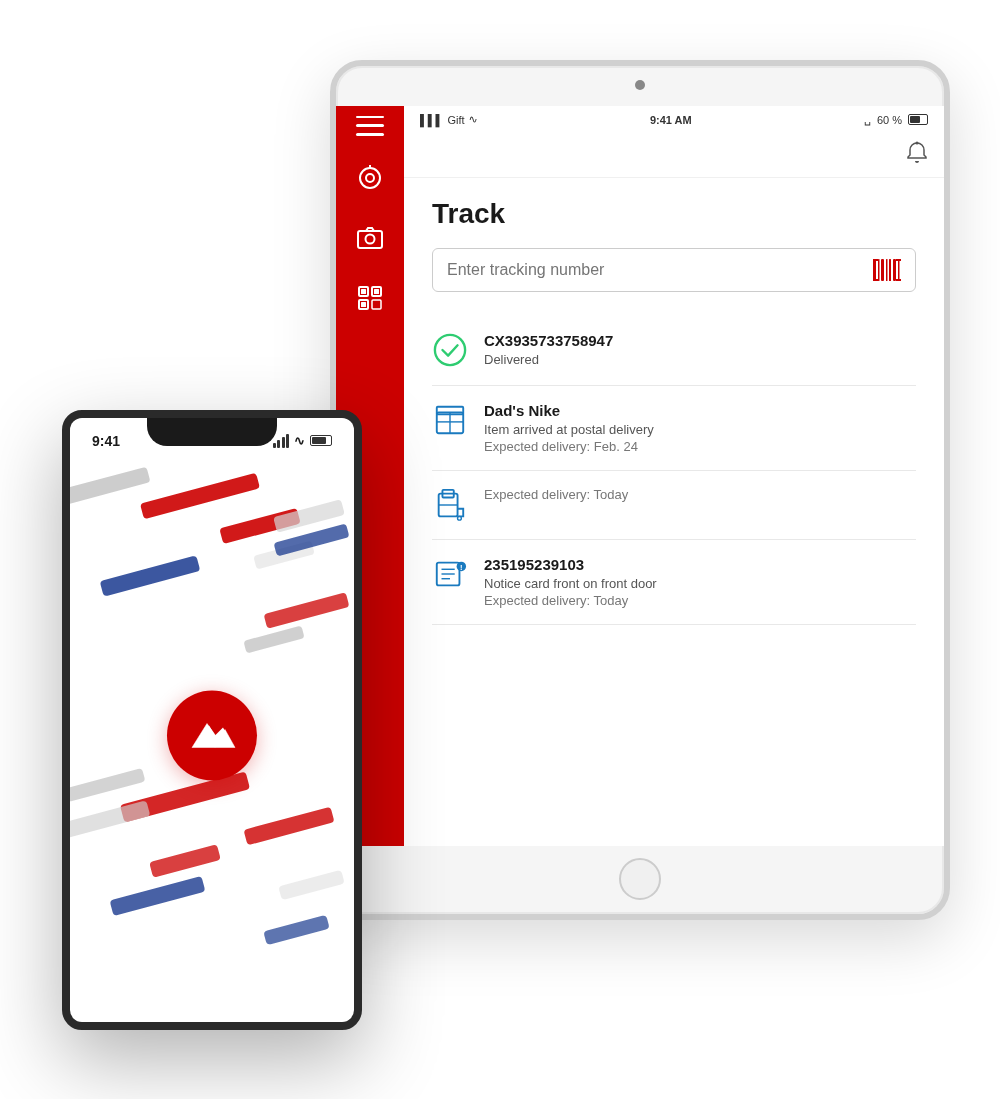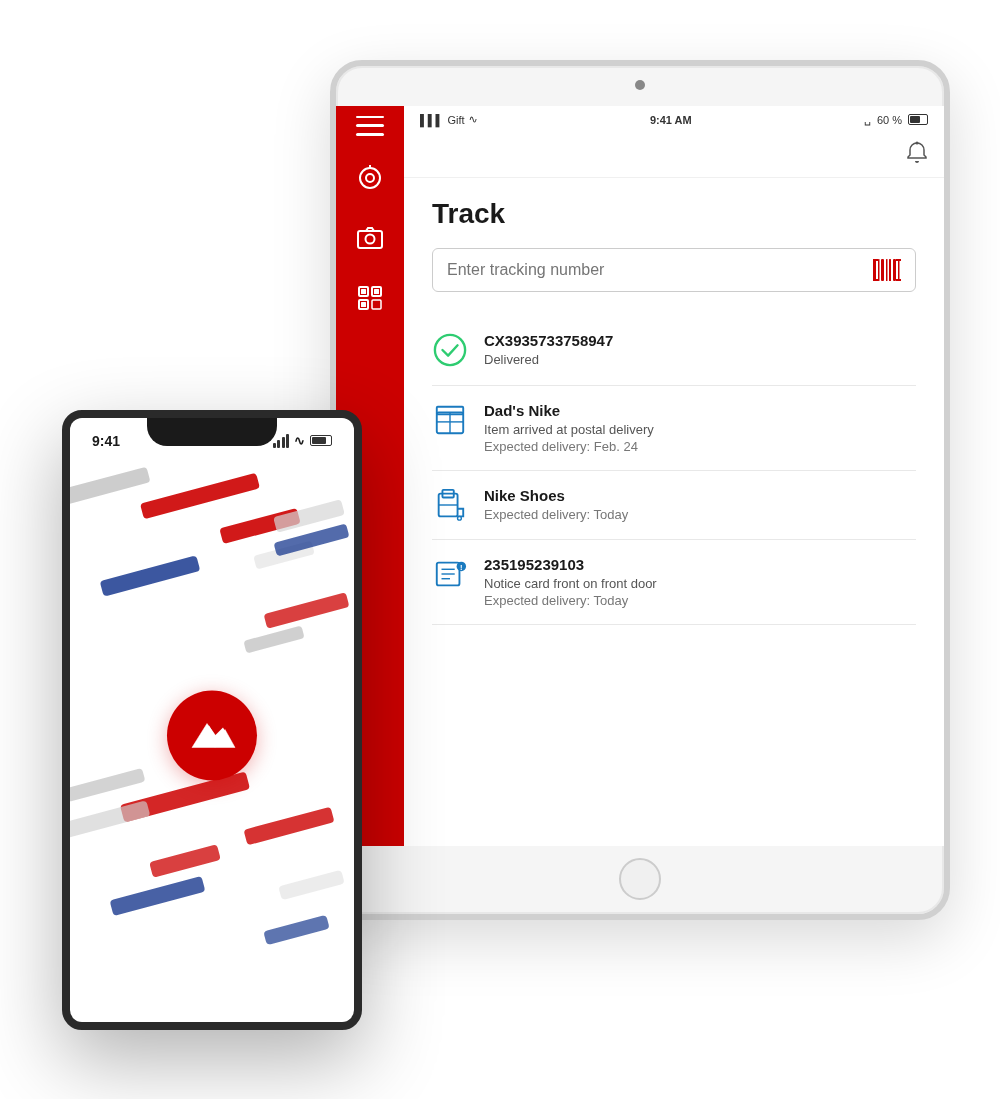--- a/index.html
+++ b/index.html
@@ -546,21 +546,20 @@
               <div class="package-icon-wrap">
                 <svg class="package-svg" viewBox="0 0 36 36" fill="none">
                   <rect x="6" y="6" width="20" height="24" rx="2" stroke="#1a7abf" stroke-width="2"></rect>
                   <rect x="10" y="2" width="12" height="8" rx="1" stroke="#1a7abf" stroke-width="2"></rect>
                   <line x1="6" y1="18" x2="26" y2="18" stroke="#1a7abf" stroke-width="1.5"></line>
                   <path d="M26 22 L32 22 L32 30 L26 30" stroke="#1a7abf" stroke-width="2" fill="none"></path>
                   <circle cx="28" cy="32" r="2" stroke="#1a7abf" stroke-width="1.5"></circle>
                 </svg>
               </div>
               <div class="package-info">
-                <div class="package-id">Nike Shoes</div>
                 <div class="package-date">Expected delivery: Today</div>
               </div>
             </div>
 
             <div class="package-item">
               <div class="package-icon-wrap">
                 <svg class="notice-svg" viewBox="0 0 36 36" fill="none">
                   <rect x="4" y="6" width="24" height="24" rx="2" stroke="#1a7abf" stroke-width="2"></rect>
                   <line x1="9" y1="13" x2="23" y2="13" stroke="#1a7abf" stroke-width="1.5"></line>
                   <line x1="9" y1="18" x2="23" y2="18" stroke="#1a7abf" stroke-width="1.5"></line>

